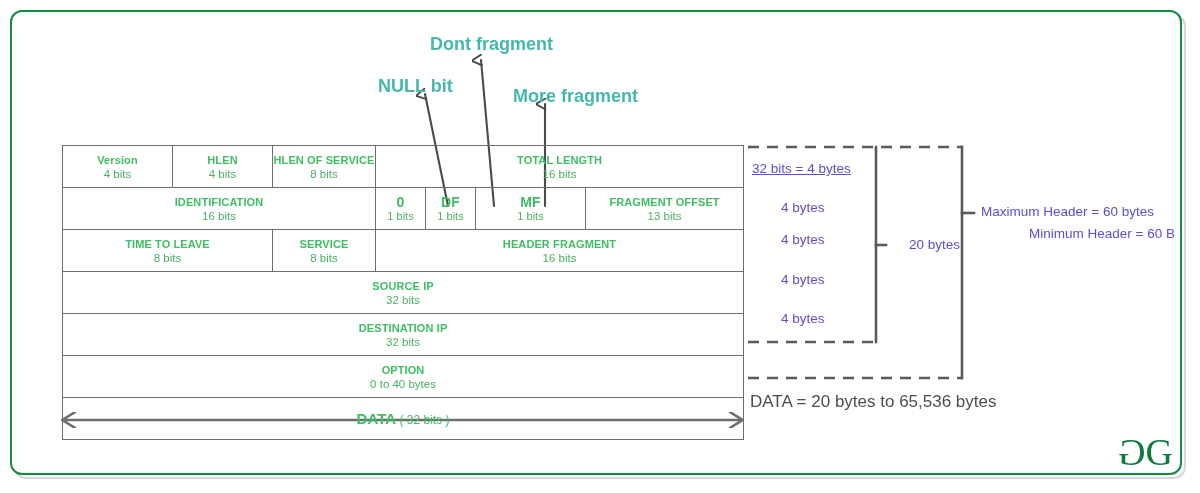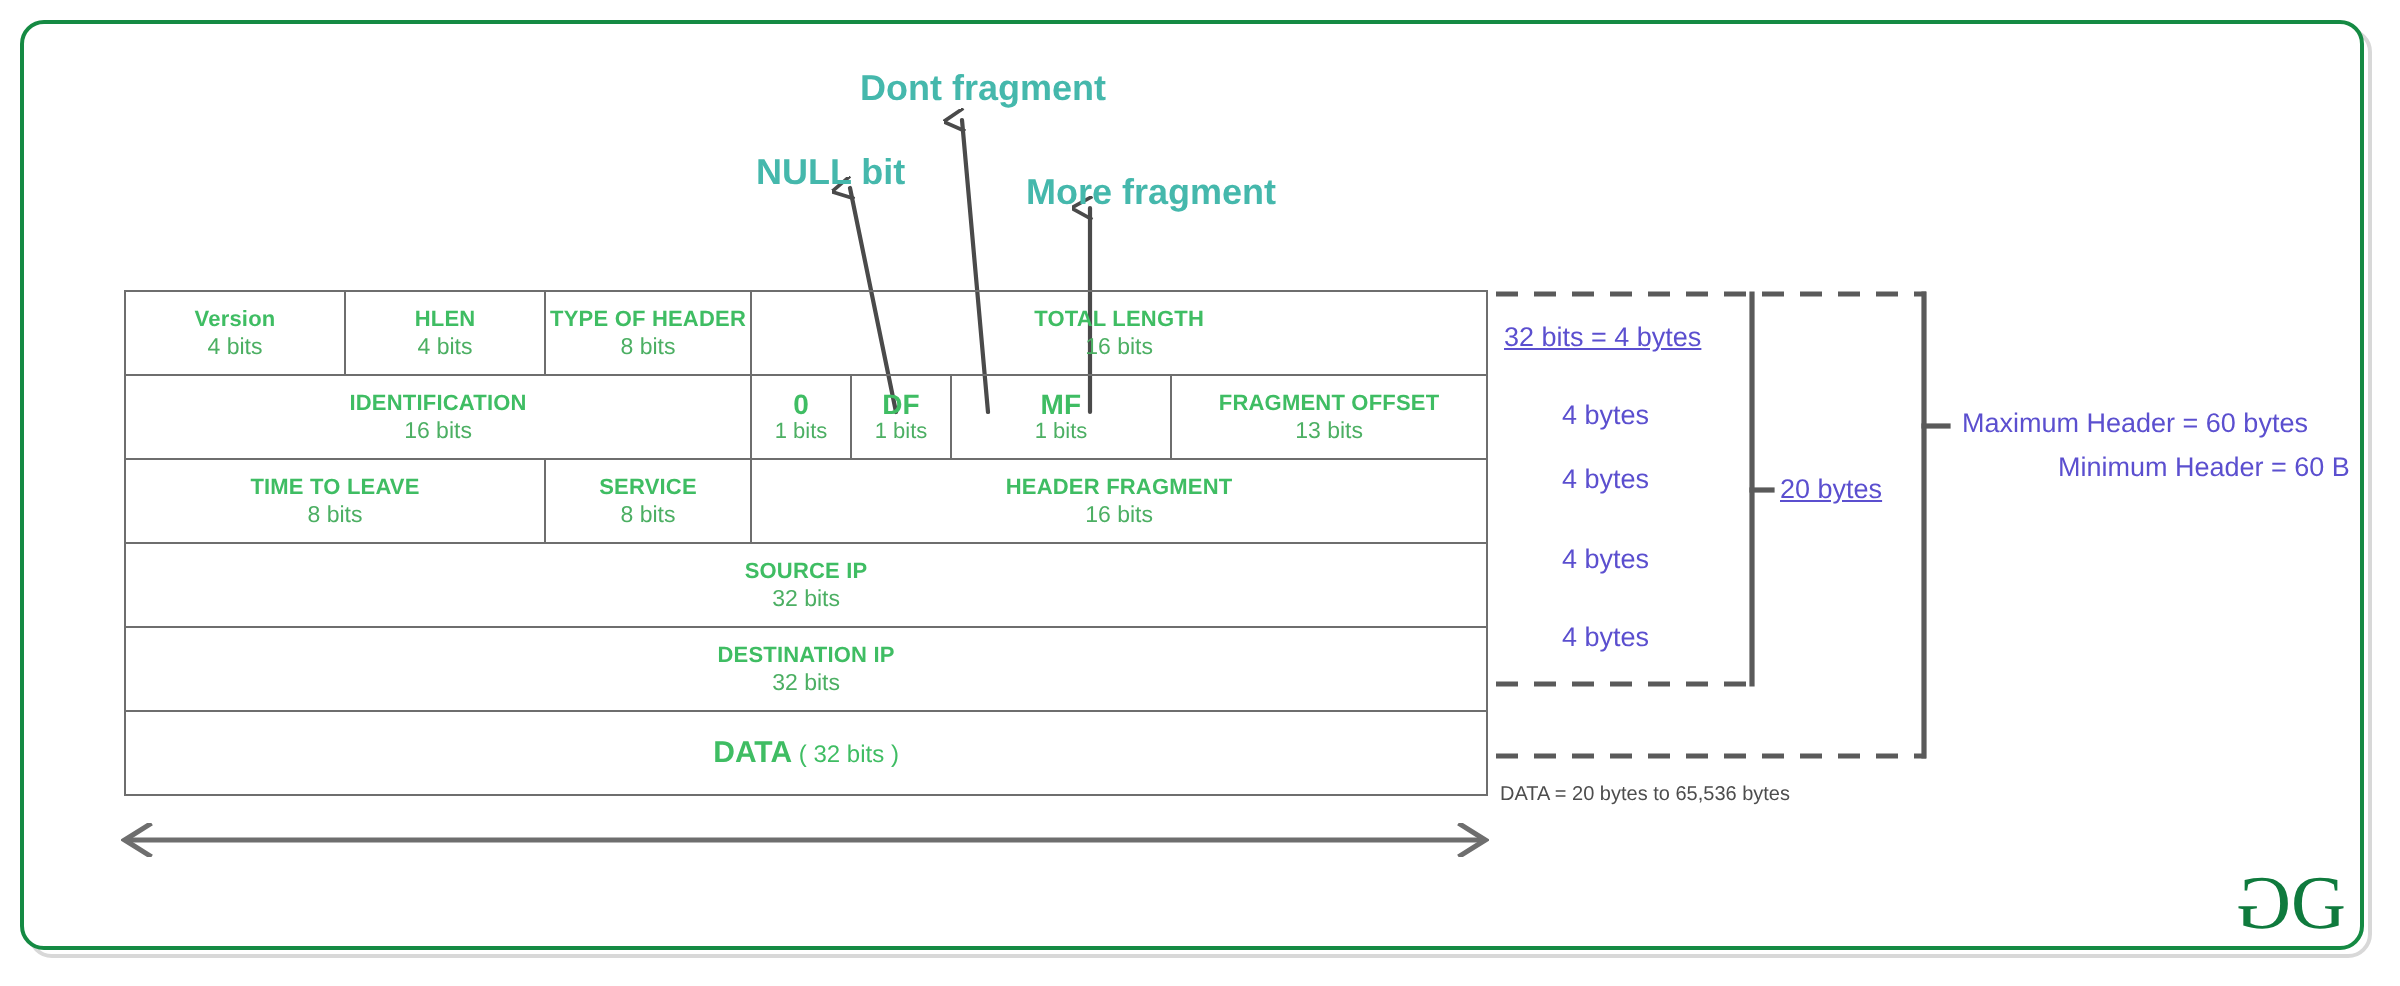--- a/index.html
+++ b/index.html
@@ -75,27 +75,27 @@
     position:absolute;
     color:#5b4fcf;
     font-size:13.5px;
     white-space:nowrap;
   }
   #pl-32bits{left:752px;top:161px;text-decoration:underline;}
   #pl-b1{left:781px;top:200px;}
   #pl-b2{left:781px;top:232px;}
   #pl-b3{left:781px;top:272px;}
   #pl-b4{left:781px;top:311px;}
-  #pl-20bytes{left:890px;top:237px;text-decoration:underline;}
+  #pl-20bytes{left:909px;top:237px;}
   #pl-maxhdr{left:981px;top:204px;}
   #pl-minhdr{left:981px;top:226px;margin-left:48px;}
 
   #data-range{
     position:absolute;left:750px;top:392px;
-    color:#4d4d4d;font-size:10px;white-space:nowrap;
+    color:#4d4d4d;font-size:17px;white-space:nowrap;
   }
 
   
   #gfg-logo{
     position:absolute;right:28px;bottom:22px;
     font-family:"Liberation Serif", serif;
     font-size:38px;
     color:#0f7a3d;
     letter-spacing:-1px;
     line-height:1;
@@ -168,21 +168,21 @@
       <tr>
     <td colspan="1">
       <span class="fname">Version</span>
       <span class="fbits">4 bits</span>
     </td>
     <td colspan="2">
       <span class="fname">HLEN</span>
       <span class="fbits">4 bits</span>
     </td>
     <td colspan="2">
-      <span class="fname">TYPE OF HEADER</span>
+      <span class="fname">HLEN OF SERVICE</span>
       <span class="fbits">8 bits</span>
     </td>
     <td colspan="4">
       <span class="fname">TOTAL LENGTH</span>
       <span class="fbits">16 bits</span>
     </td>
   </tr>
 
   <tr>
     <td colspan="5">
@@ -229,20 +229,26 @@
     </td>
   </tr>
 
   <tr>
     <td colspan="9">
       <span class="fname">DESTINATION IP</span>
       <span class="fbits">32 bits</span>
     </td>
   </tr>
 
+  <tr>
+    <td colspan="9">
+      <span class="fname">OPTION</span>
+      <span class="fbits">0 to 40 bytes</span>
+    </td>
+  </tr>
 
   <tr>
     <td colspan="9" class="datacell">
       <span class="data-line"><span>DATA</span><span class="small">&nbsp;</span><span class="small">(</span><span class="small">&nbsp;</span><span class="small">32 bits</span><span class="small">&nbsp;</span><span class="small">)</span></span>
     </td>
   </tr>
 </tbody>
   </table>
 
 <div class="plabel" id="pl-32bits">32 bits = 4 bytes</div>

